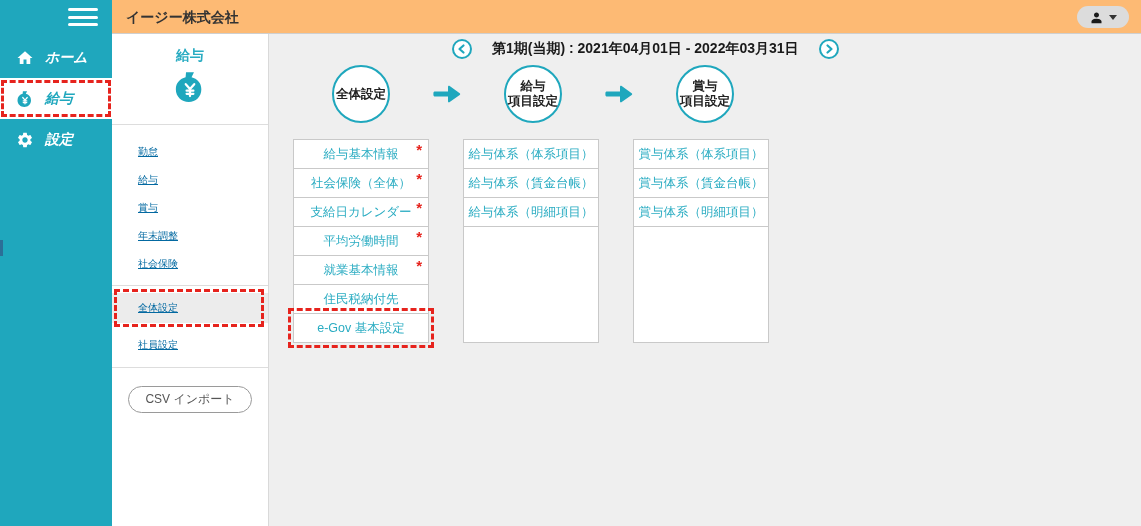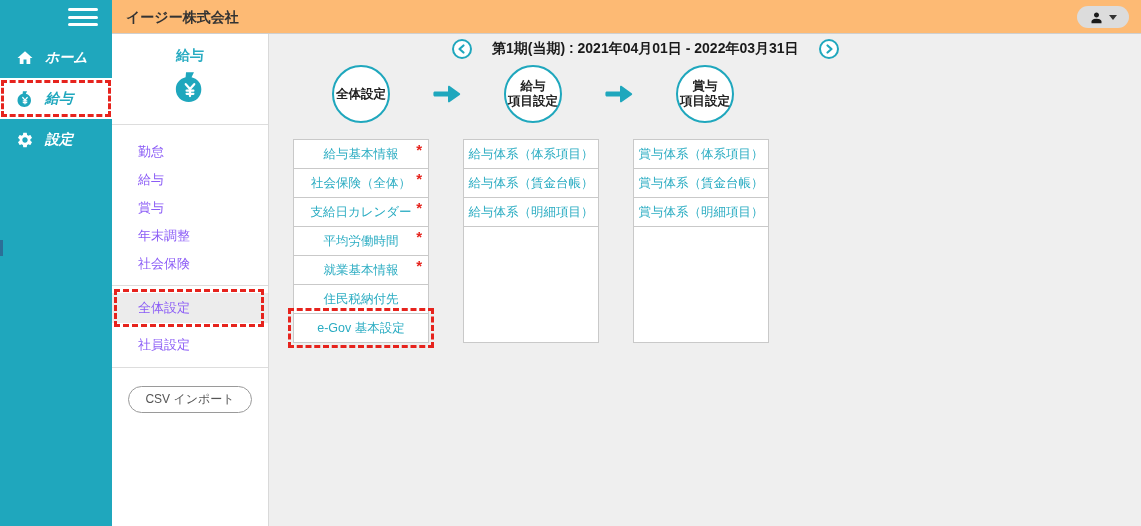--- a/index.html
+++ b/index.html
@@ -35,21 +35,21 @@
   .p-item.active svg{fill:var(--accent);}
   .p-item.active::after{content:"";position:absolute;inset:2px 1px;border:3px dashed var(--alert);pointer-events:none;}
   .edge-tab{position:absolute;left:0;top:206px;width:3px;height:16px;background:#2b6f97;}
 
   
   .secondary{position:absolute;left:112px;top:34px;width:157px;height:492px;background:#fff;border-right:1px solid #d9d9d9;}
   .panel-head{height:91px;border-bottom:1px solid #ddd;text-align:center;padding-top:13px;}
   .panel-title{color:var(--accent-text);font-size:14px;font-weight:700;}
   .panel-head .bag{margin-top:5px;}
   .s-list{padding-top:13px;}
-  .s-item{height:28px;display:flex;align-items:center;padding-left:26px;font-size:13px;color:#8b5cf6;cursor:pointer;}
+  .s-item{height:28px;display:flex;align-items:center;padding-left:26px;font-size:10px;color:#0369a1;cursor:pointer;text-decoration:underline;}
   .s-div{border-top:1px solid #ddd;margin-top:7px;}
   .s-item.setting{height:30px;margin-top:7px;}
   .s-item.setting.active{position:relative;background:#ececec;margin:7px 0 0 0;}
   .s-item.setting.active::after{content:"";position:absolute;left:2px;right:4px;top:-4px;bottom:-4px;border:3px dashed var(--alert);pointer-events:none;}
   .csv-btn{display:block;margin:18px auto 8px;width:124px;height:27px;border:1px solid #9a9a9a;border-radius:14px;background:#fff;color:#555;font-size:12px;font-family:inherit;cursor:pointer;}
 
   
   .main{position:absolute;left:269px;top:34px;width:872px;height:492px;background:var(--main-bg);}
   .steps{position:absolute;left:63px;top:31px;display:flex;align-items:center;gap:42px;}
   .step-circle{width:58px;height:58px;border:2px solid var(--accent);border-radius:50%;background:#fff;display:flex;flex-direction:column;align-items:center;justify-content:center;font-size:12.5px;font-weight:700;color:#222;line-height:1.2;text-align:center;}

